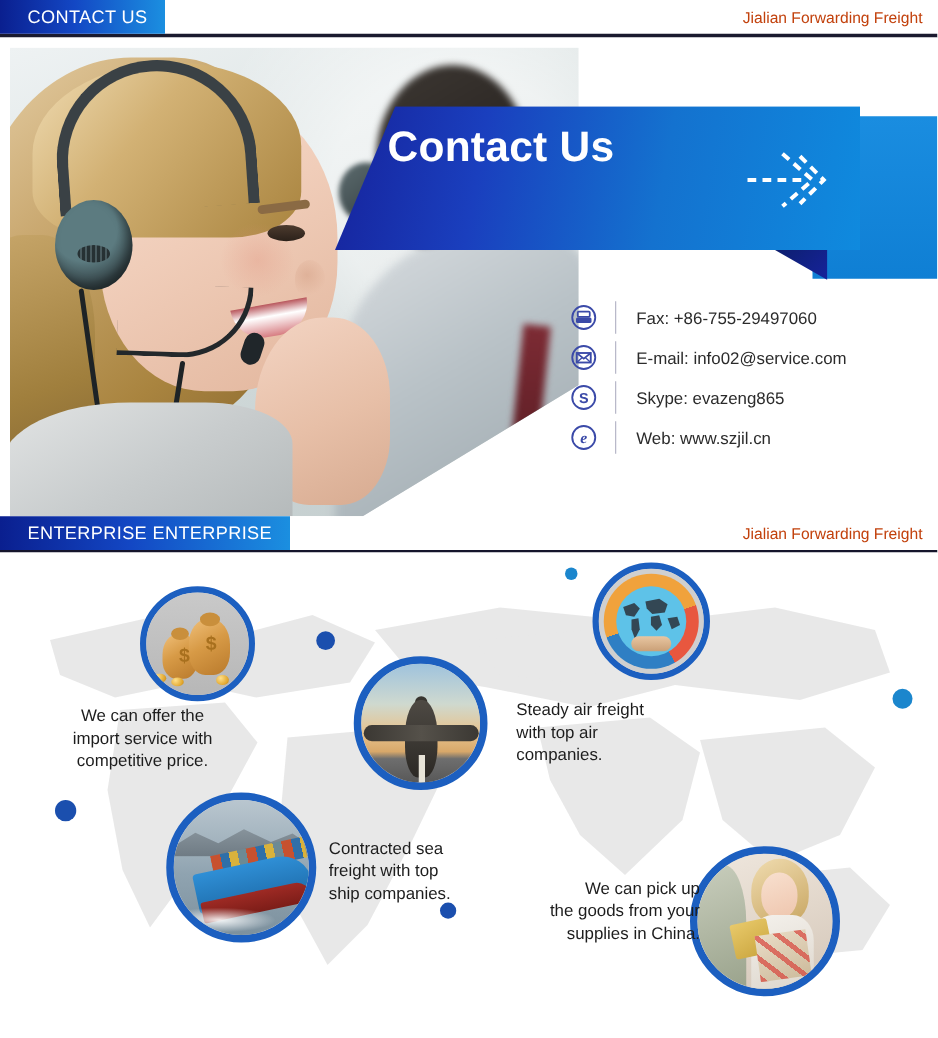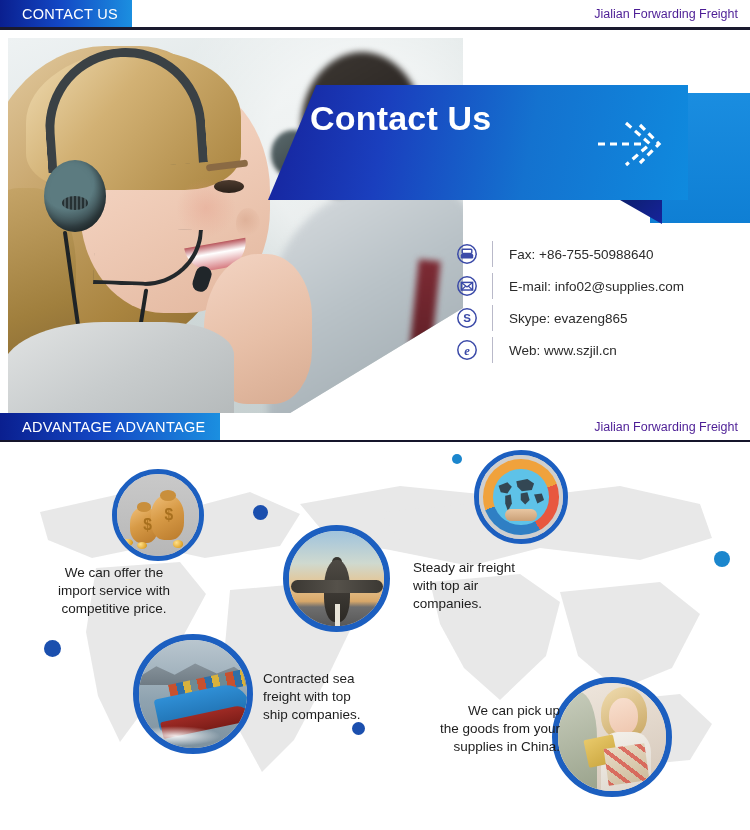--- a/index.html
+++ b/index.html
@@ -29,21 +29,21 @@
     letter-spacing: 0.3px;
     background: linear-gradient(90deg,#0a1f8f 0%, #1347c4 45%, #1b8fe0 100%);
     white-space: nowrap;
   }
   .sec-brand {
     flex: 1;
     display: flex;
     align-items: center;
     justify-content: flex-end;
     padding-right: 12px;
-    color: #4c1d95;
+    color: #c2410c;
     font-size: 12.5px;
   }
   .sec-rule { width:750px; height:3px; background:#1a1a2e; }
   .sec-rule.thin { height:2px; background:#15152b; }
 
   
   .hero { position: relative; width: 750px; height: 383px; background:#fff; overflow:hidden; }
 
   .photo {
     position:absolute; left:8px; top:8px; width:455px; height:375px;
@@ -356,35 +356,35 @@
 
       <div class="c-row">
         <span class="c-ico">
           <svg width="22" height="22" viewBox="0 0 22 22">
               <circle cx="11" cy="11" r="9.2" fill="none" stroke="#3b4aa8" stroke-width="1.5"></circle>
               <rect x="6.2" y="6.2" width="9.6" height="4.2" rx="0.8" fill="none" stroke="#3b4aa8" stroke-width="1.4"></rect>
               <rect x="4.8" y="11" width="12.4" height="4.4" rx="1.2" fill="#3b4aa8"></rect>
             </svg>
         </span>
         <span class="c-div"></span>
-        <span class="c-txt">Fax: +86-755-50988640</span>
+        <span class="c-txt">Fax: +86-755-29497060</span>
       </div>
 
       <div class="c-row">
         <span class="c-ico">
           <svg width="22" height="22" viewBox="0 0 22 22">
               <circle cx="11" cy="11" r="9.2" fill="none" stroke="#3b4aa8" stroke-width="1.5"></circle>
               <rect x="5.4" y="7.4" width="11.2" height="7.6" fill="none" stroke="#3b4aa8" stroke-width="1.5"></rect>
               <polyline points="5.4,7.4 11,12 16.6,7.4" fill="none" stroke="#3b4aa8" stroke-width="1.3"></polyline>
               <line x1="5.4" y1="15" x2="9.8" y2="11" stroke="#3b4aa8" stroke-width="1.1"></line>
               <line x1="16.6" y1="15" x2="12.2" y2="11" stroke="#3b4aa8" stroke-width="1.1"></line>
             </svg>
         </span>
         <span class="c-div"></span>
-        <span class="c-txt">E-mail: info02@supplies.com</span>
+        <span class="c-txt">E-mail: info02@service.com</span>
       </div>
 
       <div class="c-row">
         <span class="c-ico">
           <svg width="22" height="22" viewBox="0 0 22 22">
               <circle cx="11" cy="11" r="9.2" fill="none" stroke="#3b4aa8" stroke-width="1.5"></circle>
               <text x="11" y="15.4" text-anchor="middle" font-family="Liberation Sans, sans-serif" font-size="11.5" font-weight="bold" fill="#3b4aa8">S</text>
             </svg>
         </span>
         <span class="c-div"></span>
@@ -399,21 +399,21 @@
             </svg>
         </span>
         <span class="c-div"></span>
         <span class="c-txt">Web: www.szjil.cn</span>
       </div>
 
     </div>
   </div>
 
   <div class="sec-head">
-    <div class="sec-tag">ADVANTAGE ADVANTAGE</div>
+    <div class="sec-tag">ENTERPRISE ENTERPRISE</div>
     <div class="sec-brand">Jialian Forwarding Freight</div>
   </div>
   <div class="sec-rule thin"></div>
 
   <div class="adv">
 
     <svg class="worldmap" viewBox="0 0 750 360">
       <g fill="#e6e6e6">
         <path d="M40 70 L120 52 L190 66 L250 50 L300 72 L280 104 L205 116 L150 104 L92 116 L48 98 Z"></path>
         <path d="M300 62 L400 44 L520 56 L620 44 L700 62 L712 96 L640 118 L540 106 L470 124 L390 108 L330 98 Z"></path>

